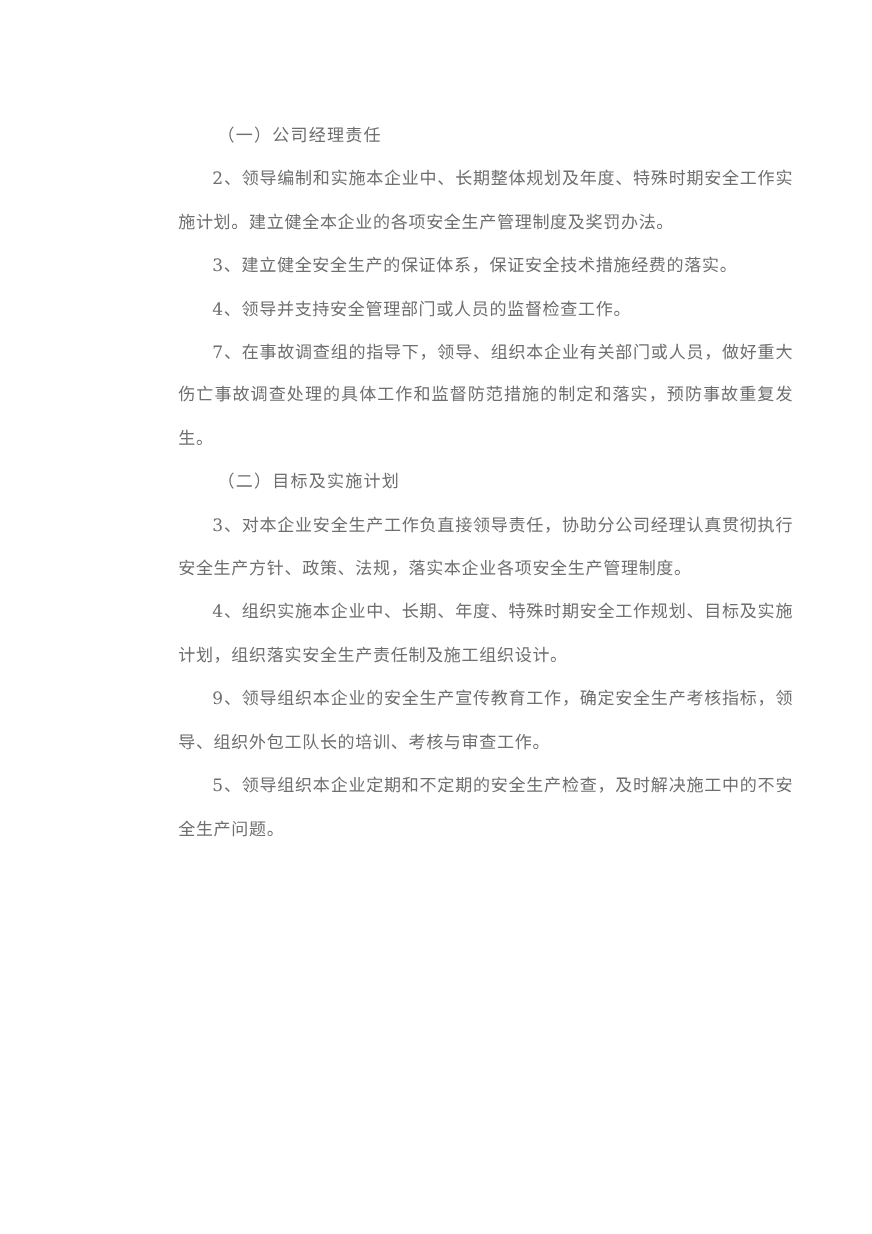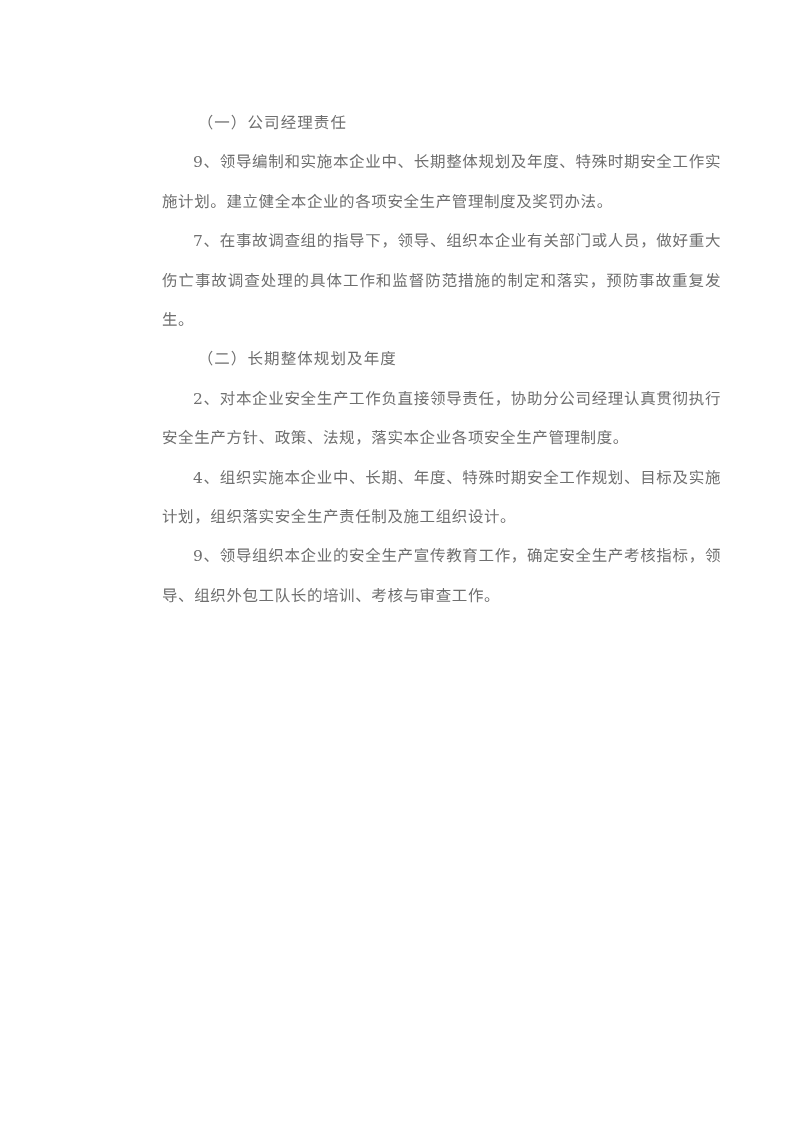--- a/index.html
+++ b/index.html
@@ -47,22 +47,25 @@
     letter-spacing: 1.1px;
   }
 </style>
 </head>
 <body>
 
 <div class="page">
   <div class="doc-body">
 
     <p class="para heading">（一）公司经理责任</p>
-    <p class="para">9、领导编制和实施本企业中、长期整体规划及年度、特殊时期安全工作实施计划。建立健全本企业的各项安全生产管理制度及奖罚办法。</p>
+    <p class="para">2、领导编制和实施本企业中、长期整体规划及年度、特殊时期安全工作实施计划。建立健全本企业的各项安全生产管理制度及奖罚办法。</p>
+    <p class="para">3、建立健全安全生产的保证体系，保证安全技术措施经费的落实。</p>
+    <p class="para">4、领导并支持安全管理部门或人员的监督检查工作。</p>
     <p class="para">7、在事故调查组的指导下，领导、组织本企业有关部门或人员，做好重大伤亡事故调查处理的具体工作和监督防范措施的制定和落实，预防事故重复发生。</p>
 
-    <p class="para heading">（二）长期整体规划及年度</p>
-    <p class="para">2、对本企业安全生产工作负直接领导责任，协助分公司经理认真贯彻执行安全生产方针、政策、法规，落实本企业各项安全生产管理制度。</p>
+    <p class="para heading">（二）目标及实施计划</p>
+    <p class="para">3、对本企业安全生产工作负直接领导责任，协助分公司经理认真贯彻执行安全生产方针、政策、法规，落实本企业各项安全生产管理制度。</p>
     <p class="para">4、组织实施本企业中、长期、年度、特殊时期安全工作规划、目标及实施计划，组织落实安全生产责任制及施工组织设计。</p>
     <p class="para">9、领导组织本企业的安全生产宣传教育工作，确定安全生产考核指标，领导、组织外包工队长的培训、考核与审查工作。</p>
+    <p class="para">5、领导组织本企业定期和不定期的安全生产检查，及时解决施工中的不安全生产问题。</p>
 
   </div>
 </div>
 
 </body></html>

